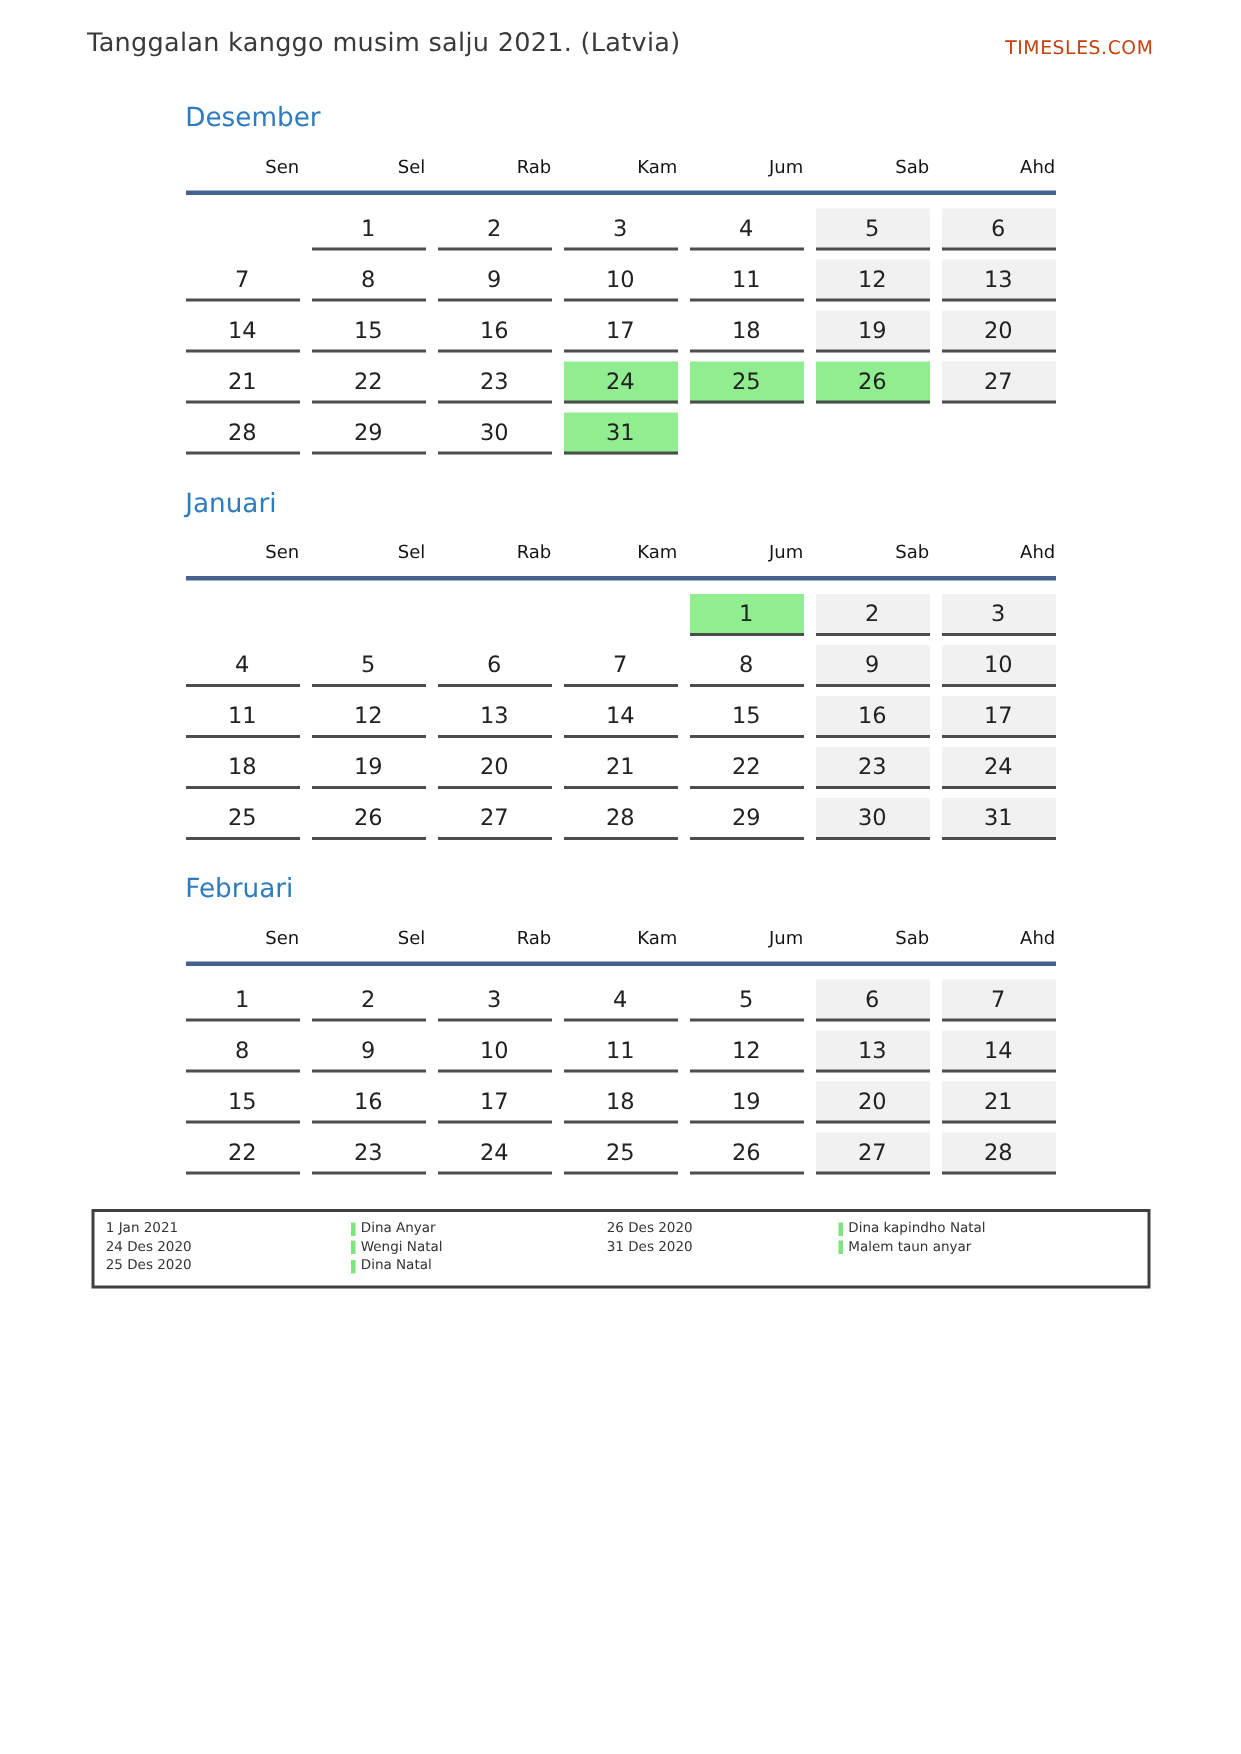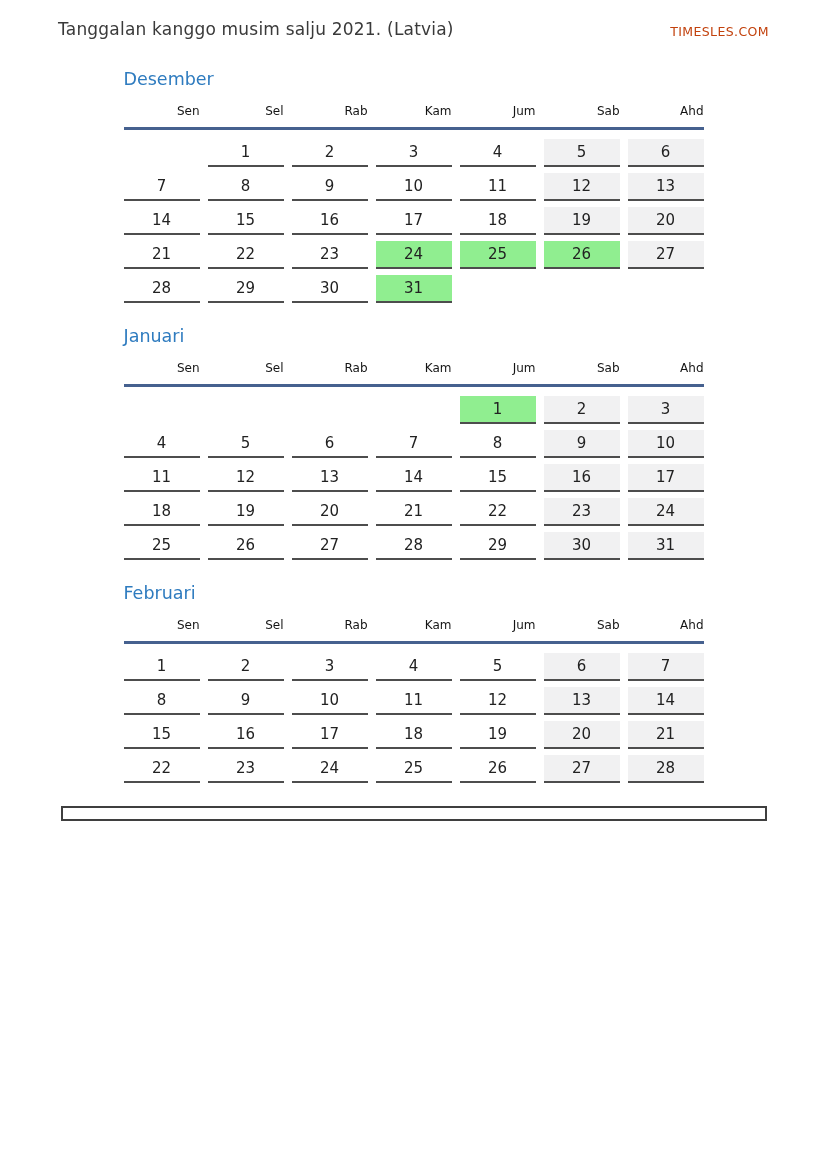--- a/index.html
+++ b/index.html
@@ -200,13 +200,42 @@
         <div class="cell day">24</div>
         <div class="cell day">25</div>
         <div class="cell day">26</div>
         <div class="cell day weekend">27</div>
         <div class="cell day weekend">28</div>
       </div>
     </section>
   </main>
 
 <footer class="legend-box">
+    <div class="legend-group legend-group-0">
+      <div class="legend-date">1 Jan 2021</div>
+      <div class="legend-label">
+        <span class="legend-marker"></span>
+        <span>Dina Anyar</span>
+      </div>
+      <div class="legend-date">24 Des 2020</div>
+      <div class="legend-label">
+        <span class="legend-marker"></span>
+        <span>Wengi Natal</span>
+      </div>
+      <div class="legend-date">25 Des 2020</div>
+      <div class="legend-label">
+        <span class="legend-marker"></span>
+        <span>Dina Natal</span>
+      </div>
+    </div>
+    <div class="legend-group legend-group-1">
+      <div class="legend-date">26 Des 2020</div>
+      <div class="legend-label">
+        <span class="legend-marker"></span>
+        <span>Dina kapindho Natal</span>
+      </div>
+      <div class="legend-date">31 Des 2020</div>
+      <div class="legend-label">
+        <span class="legend-marker"></span>
+        <span>Malem taun anyar</span>
+      </div>
+    </div>
   </footer>
 
 </body></html>

